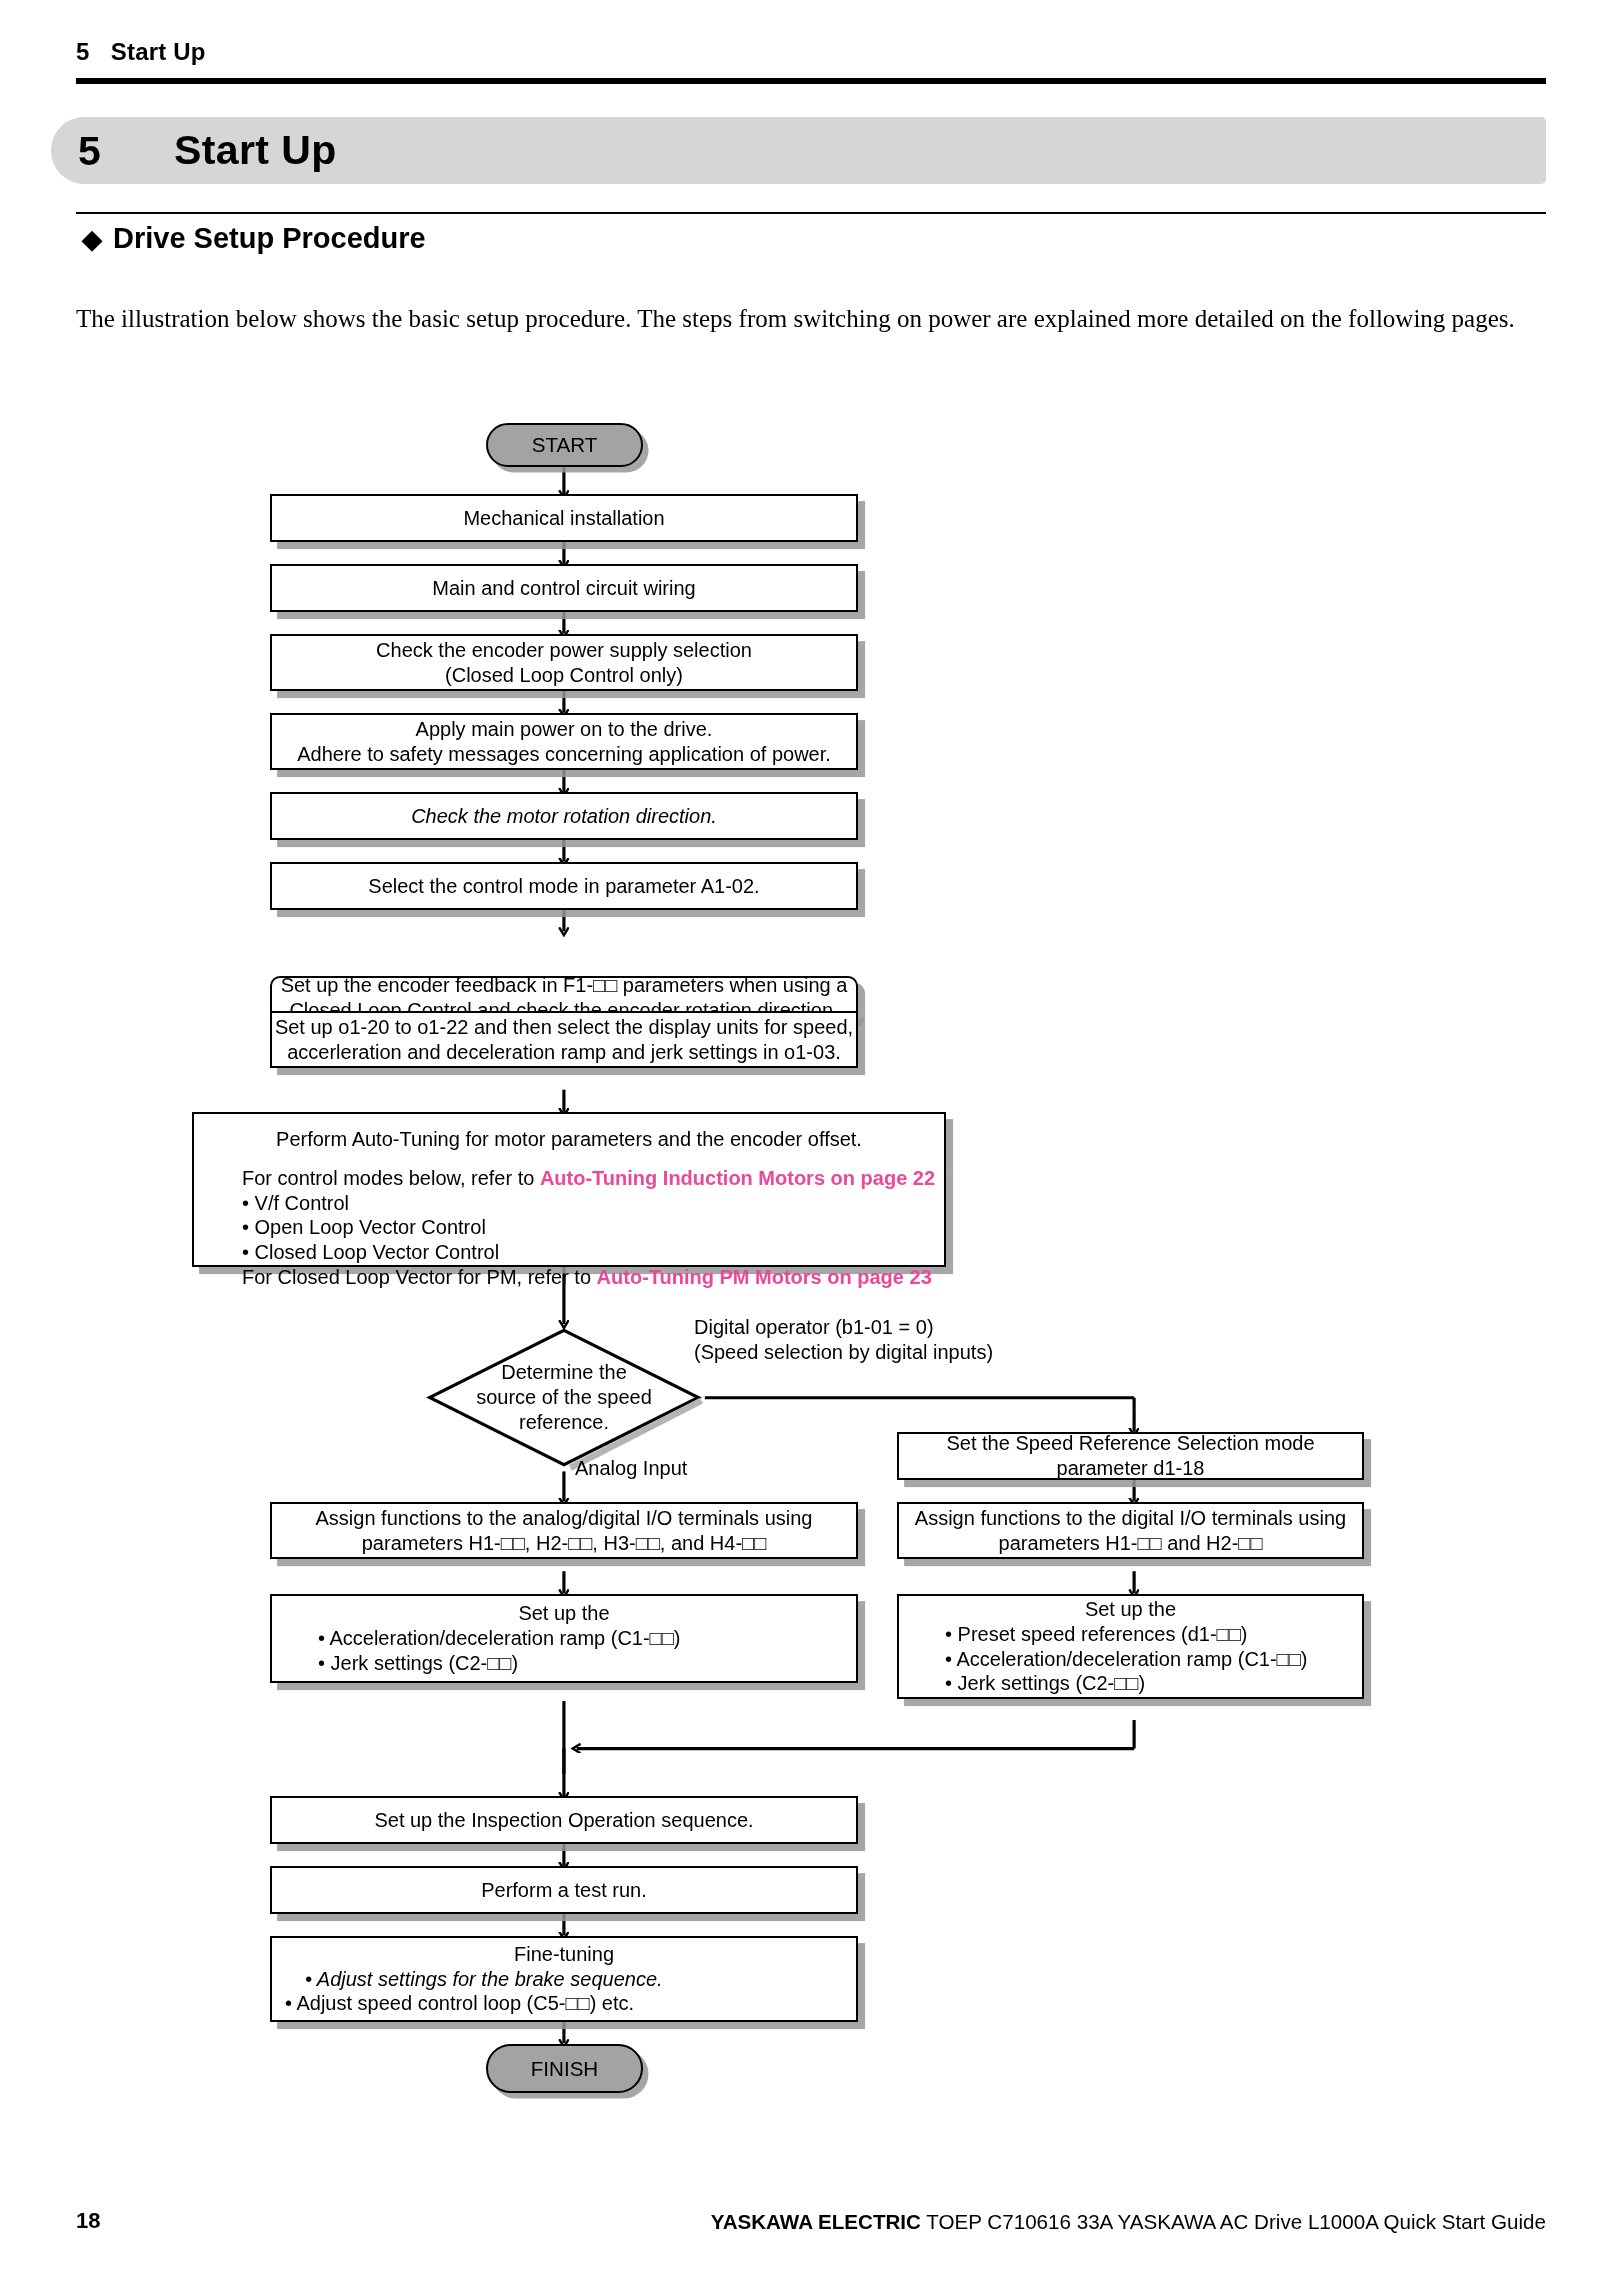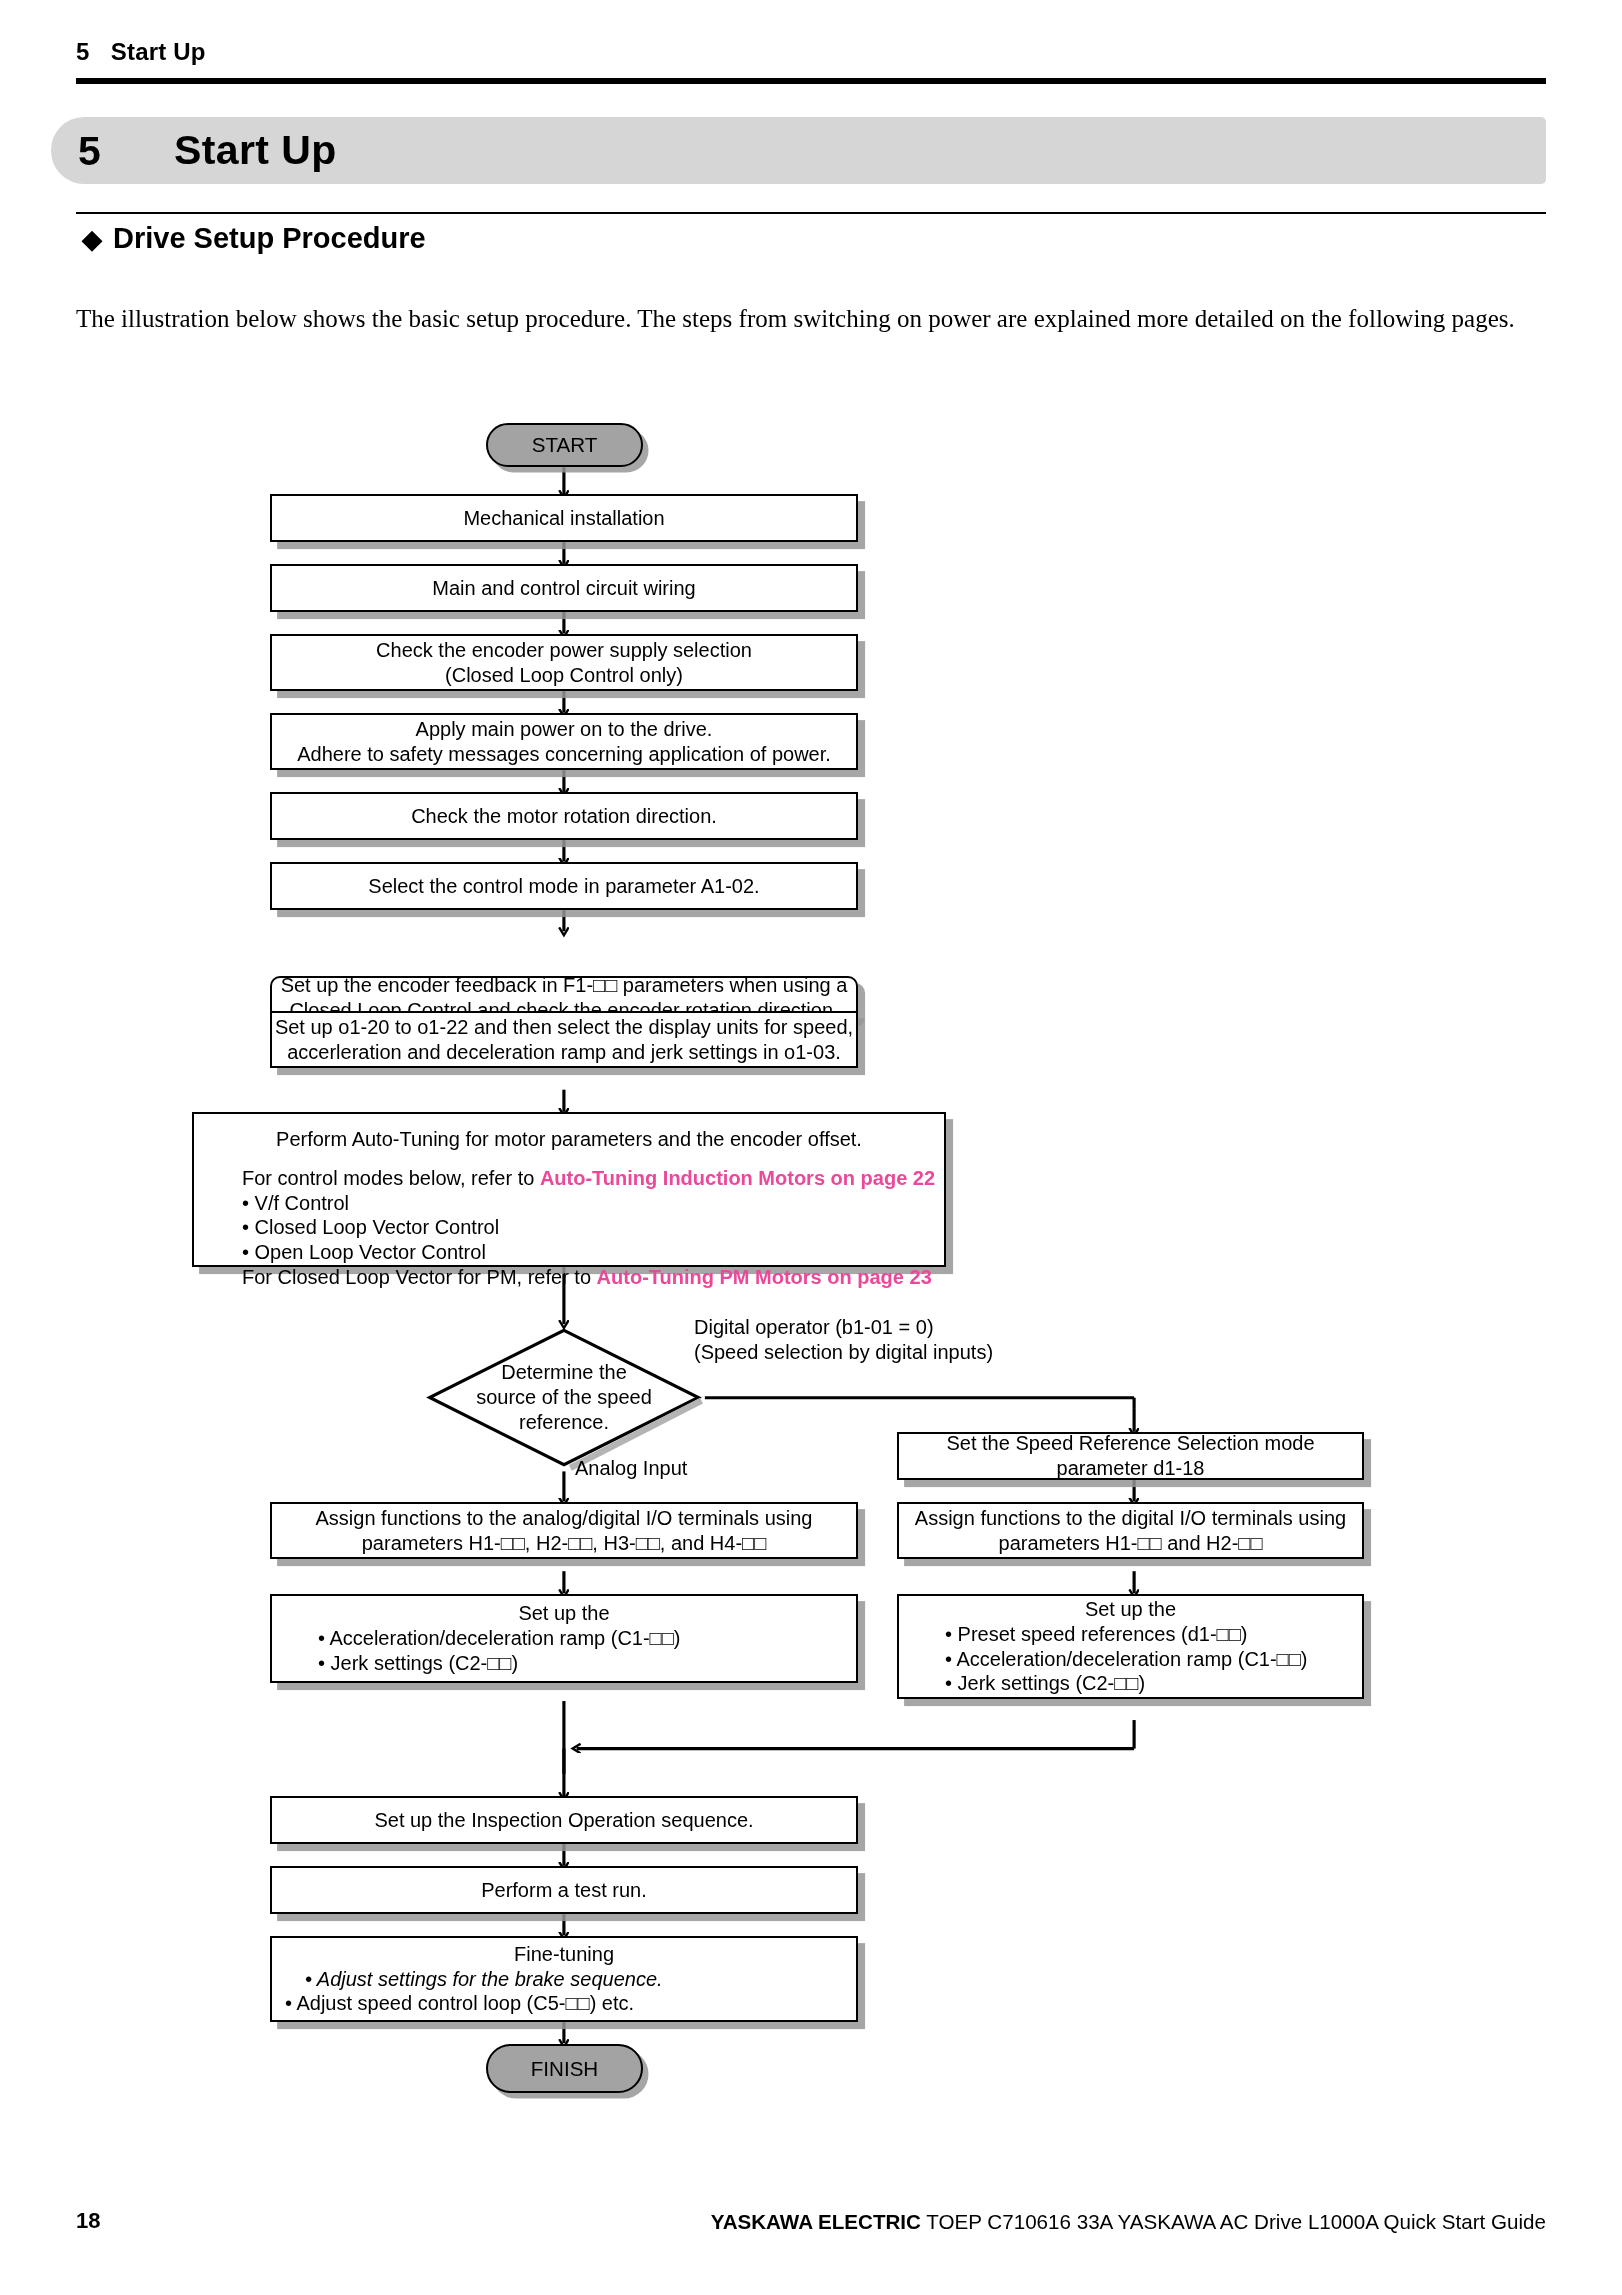--- a/index.html
+++ b/index.html
@@ -216,21 +216,21 @@
   <div class="node" style="left:270px; top:634px; width:588px; height:57px;">
     <span class="l">Check the encoder power supply selection</span>
     <span class="l">(Closed Loop Control only)</span>
   </div>
 
   <div class="node" style="left:270px; top:713px; width:588px; height:57px;">
     <span class="l">Apply main power on to the drive.</span>
     <span class="l">Adhere to safety messages concerning application of power.</span>
   </div>
 
-  <div class="node" style="left:270px; top:792px; width:588px; height:48px;">
+  <div class="node" style="left:270px; top:792px; width:588px; height:48px;font-style:italic;">
     <span class="l">Check the motor rotation direction.</span>
   </div>
 
   <div class="node" style="left:270px; top:862px; width:588px; height:48px;">
     <span class="l">Select the control mode in parameter A1-02.</span>
   </div>
 
   <div class="node" style="left:270px; top:976px; width:588px; height:44px;border-radius:10px;">
     <span class="l">Set up the encoder feedback in F1-□□ parameters when using a</span>
     <span class="l">Closed Loop Control and check the encoder rotation direction.</span>
@@ -238,22 +238,22 @@
 
   <div class="node" style="left:270px; top:1011px; width:588px; height:57px;">
     <span class="l">Set up o1-20 to o1-22 and then select the display units for speed,</span>
     <span class="l">accerleration and deceleration ramp and jerk settings in o1-03.</span>
   </div>
 
   <div class="node" id="node-autotune" style="left:192px; top:1112px; width:754px; height:155px;justify-content:space-between;">
     <span class="ctr">Perform Auto-Tuning for motor parameters and the encoder offset.</span>
     <span class="bl lead"><span>For control modes below, refer to </span><a class="xref" href="#" style="text-decoration:none">Auto-Tuning Induction Motors on page 22</a></span>
     <span class="bl bullet">• V/f Control</span>
+    <span class="bl bullet">• Open Loop Vector Control</span>
     <span class="bl bullet">• Closed Loop Vector Control</span>
-    <span class="bl bullet">• Open Loop Vector Control</span>
     <span class="bl lead"><span>For Closed Loop Vector for PM, refer to </span><a class="xref" href="#" style="text-decoration:none">Auto-Tuning PM Motors on page 23</a></span>
   </div>
 
   <div id="node-decision" style="left:423px; top:1324px; width:282px; height:147px;">
     <svg class="shape" width="282" height="147" viewBox="0 0 356 186">
       <polygon points="178,8 348,93 178,178 8,93" fill="#fff" stroke="#000" stroke-width="4"></polygon>
       <polyline points="186,182 352,97" fill="none" stroke="#b4b4b4" stroke-width="8"></polyline>
     </svg>
     <div class="dtext">
       <span>Determine the</span><br>

